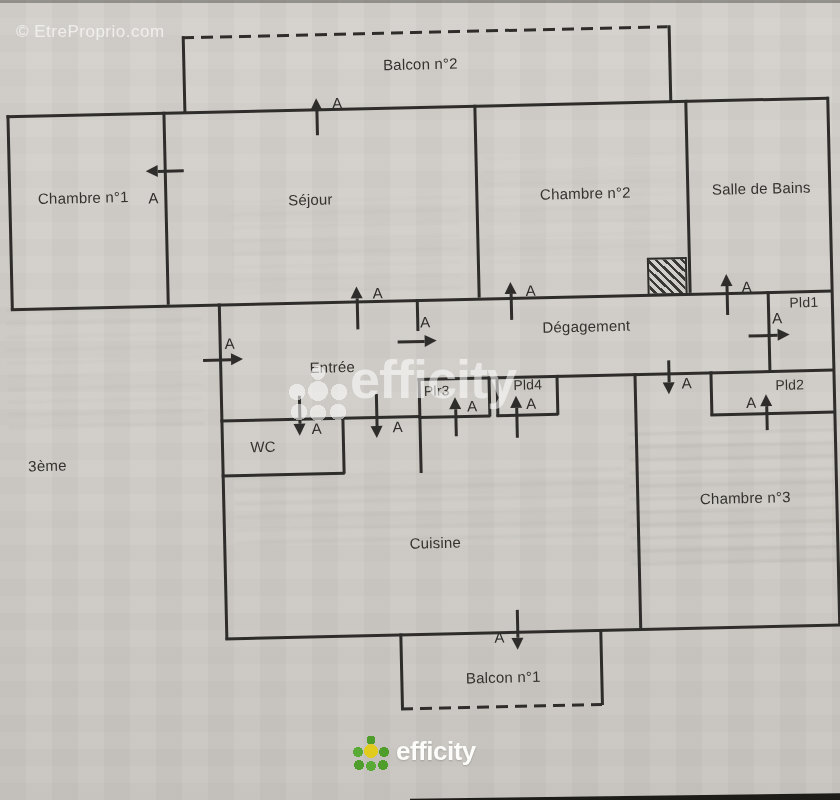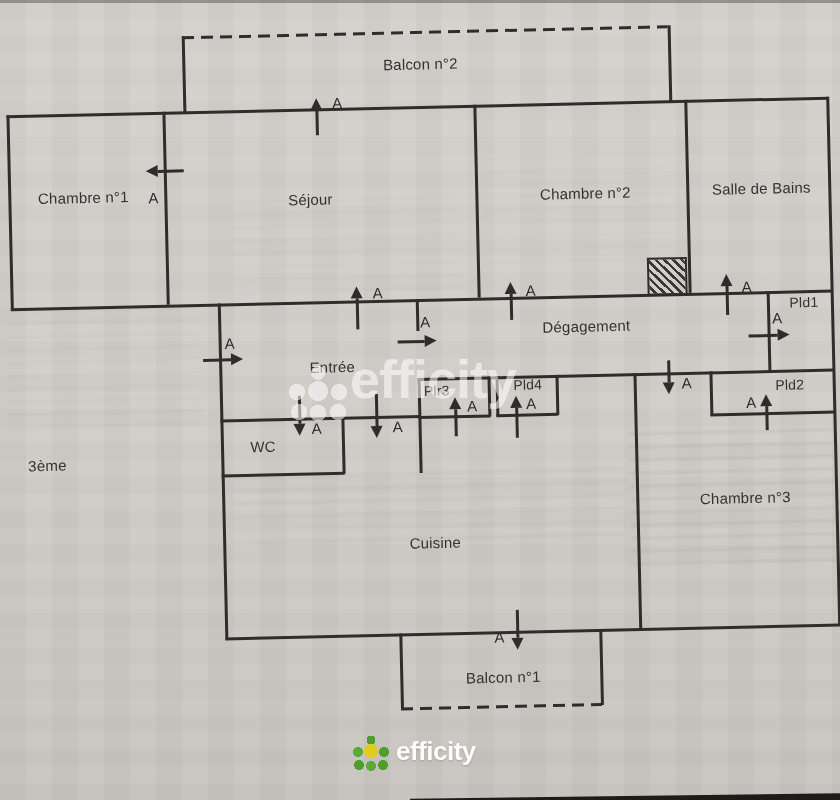--- a/index.html
+++ b/index.html
@@ -194,20 +194,21 @@
         <i class="head up"></i>
       </div>
     <span class="a" style="left:751px;top:410px;">A</span>
 
     <div class="arrow v" style="left:511px;top:612px;height:28px;">
         <i class="head down"></i>
       </div>
     <span class="a" style="left:494px;top:639px;">A</span>
   </div>
 
+  <div class="wm-copy">© EtreProprio.com</div>
 
   <div class="wm-center">
     <div class="dots big"></div>
     <span class="txt">efficity</span>
   </div>
 
   <div class="logo">
     <div class="dots small"></div>
     <span class="txt">efficity</span>
   </div>

